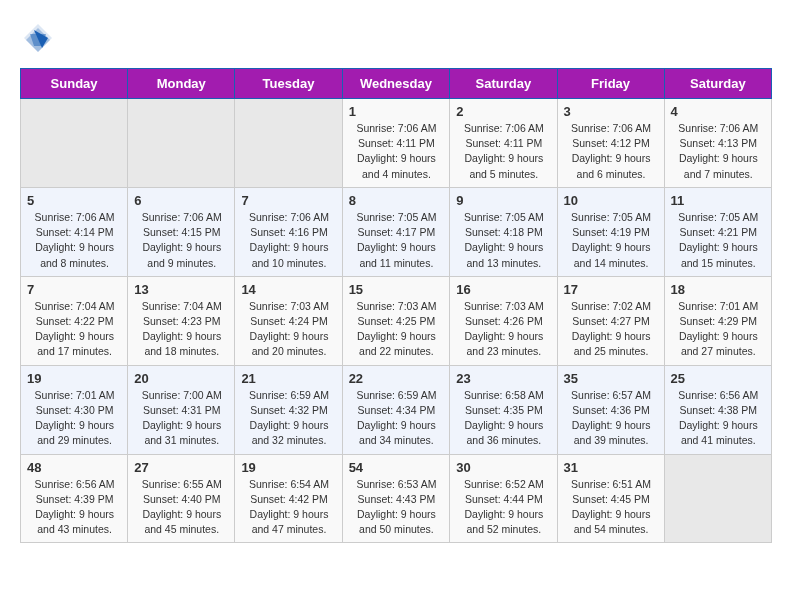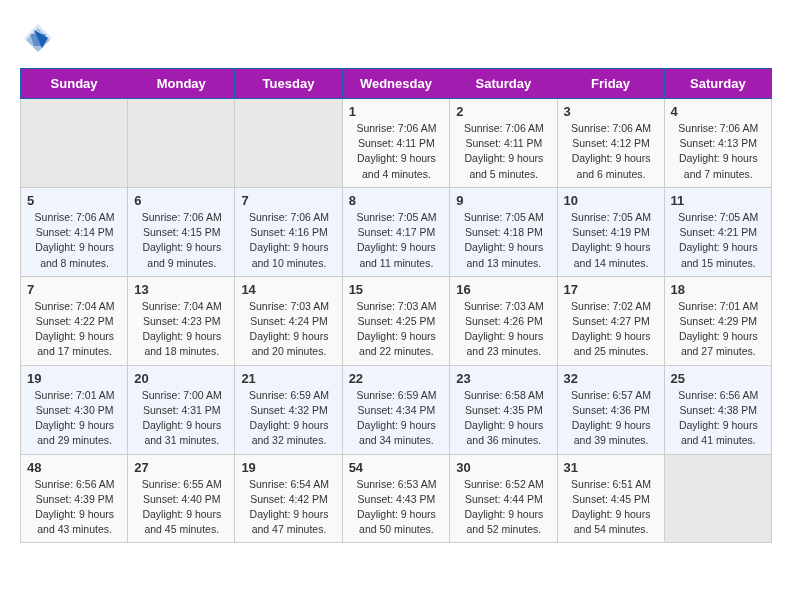--- a/index.html
+++ b/index.html
@@ -235,21 +235,21 @@
           </td>
           <td>
             <span class="day-num">22</span>
             <div class="day-info">Sunrise: 6:59 AM<br>Sunset: 4:34 PM<br>Daylight: 9 hours<br>and 34 minutes.</div>
           </td>
           <td>
             <span class="day-num">23</span>
             <div class="day-info">Sunrise: 6:58 AM<br>Sunset: 4:35 PM<br>Daylight: 9 hours<br>and 36 minutes.</div>
           </td>
           <td>
-            <span class="day-num">32</span>
+            <span class="day-num">35</span>
             <div class="day-info">Sunrise: 6:57 AM<br>Sunset: 4:36 PM<br>Daylight: 9 hours<br>and 39 minutes.</div>
           </td>
           <td>
             <span class="day-num">25</span>
             <div class="day-info">Sunrise: 6:56 AM<br>Sunset: 4:38 PM<br>Daylight: 9 hours<br>and 41 minutes.</div>
           </td>
         </tr>
         <tr>
           <td>
             <span class="day-num">48</span>

